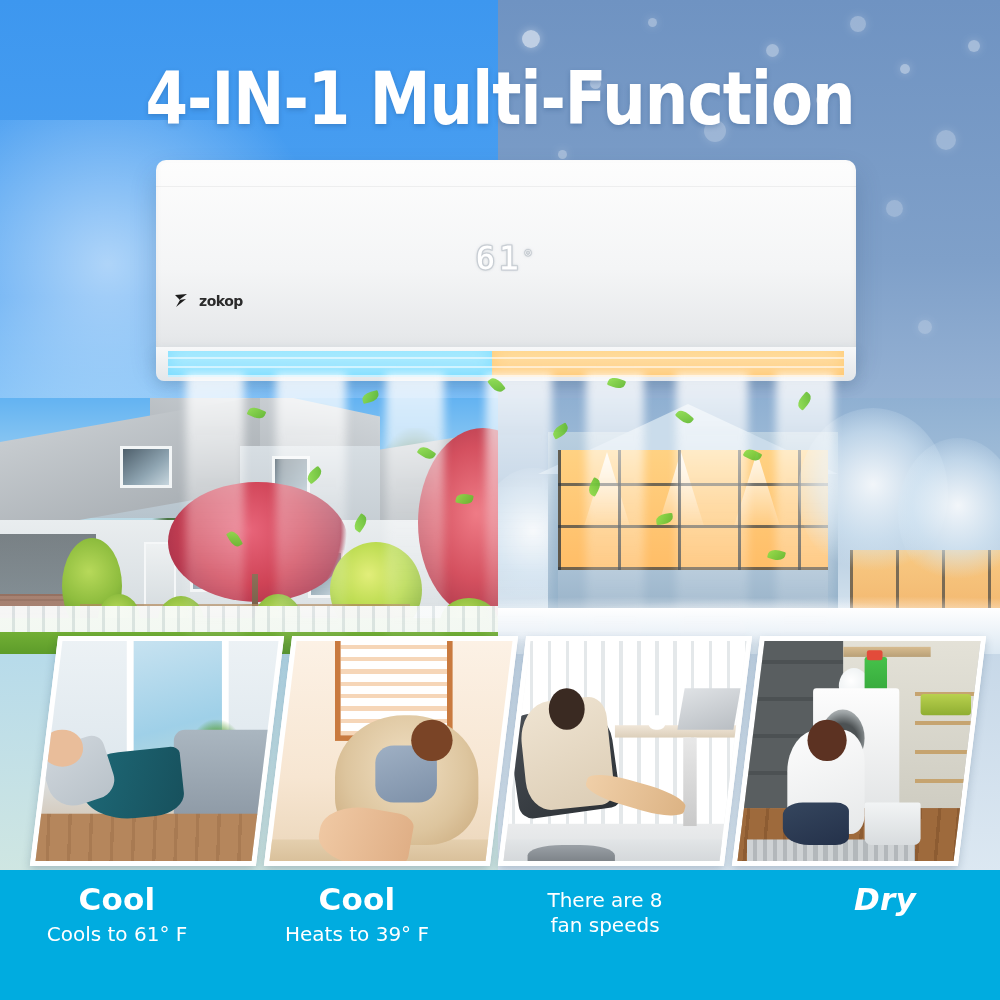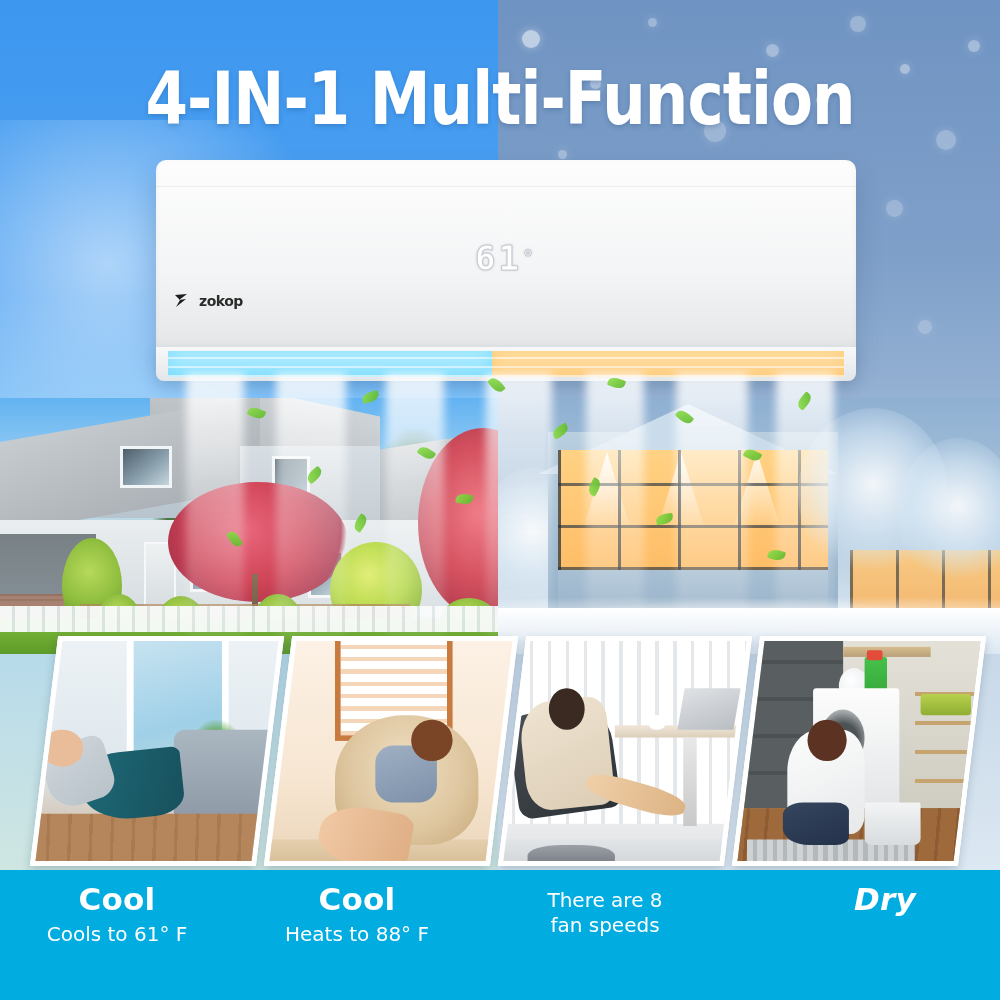--- a/index.html
+++ b/index.html
@@ -478,21 +478,21 @@
   </div>
 
   <div class="band"></div>
 
   <div class="cap c1">
     <h3>Cool</h3>
     <p>Cools to 61° F</p>
   </div>
   <div class="cap c2">
     <h3>Cool</h3>
-    <p>Heats to 88° F</p>
+    <p>Heats to 39° F</p>
   </div>
   <div class="cap c3">
     <p>There are 8
 fan speeds</p>
   </div>
   <div class="cap c4">
     <h3>Dry</h3>
   </div>
 
 </div>

